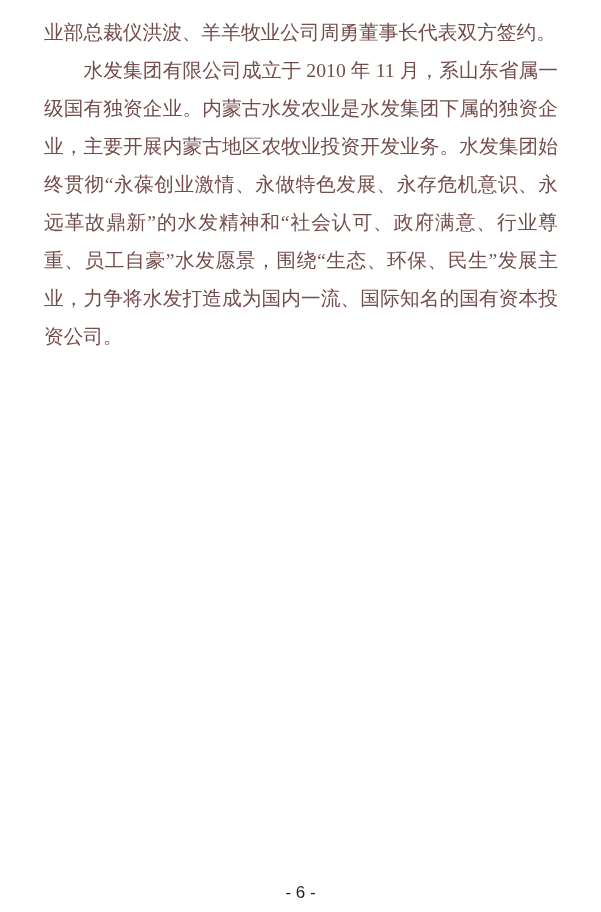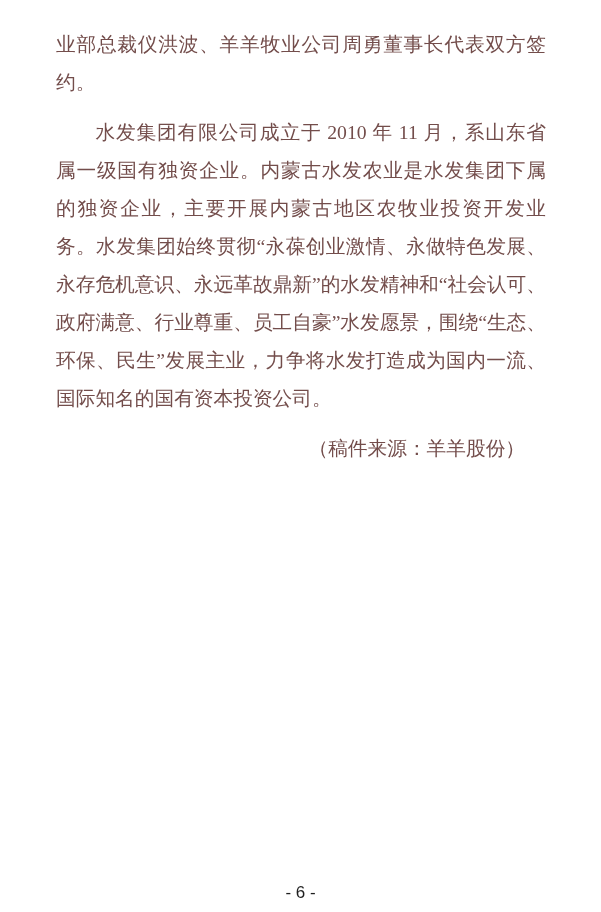--- a/index.html
+++ b/index.html
@@ -25,21 +25,21 @@
     top: 13px;
     width: 514px;
     color: var(--text-color);
     font-family: "Liberation Serif", "DejaVu Serif", serif;
     font-size: 19.7px;
     line-height: 38px;
     text-align: justify;
     text-justify: inter-ideograph;
   }
   .para {
-    margin: 12px;
+    margin: 0;
     padding: 0;
   }
   .para.indent {
     text-indent: 2em;
   }
   .source-line {
     margin: 0;
     padding-right: 33px;
     text-align: right;
   }
@@ -55,18 +55,17 @@
     line-height: 22px;
   }
 </style>
 </head>
 <body>
 
 <div class="page">
   <main class="content">
     <p class="para">业部总裁仪洪波、羊羊牧业公司周勇董事长代表双方签约。</p>
     <p class="para indent">水发集团有限公司成立于 2010 年 11 月，系山东省属一级国有独资企业。内蒙古水发农业是水发集团下属的独资企业，主要开展内蒙古地区农牧业投资开发业务。水发集团始终贯彻“永葆创业激情、永做特色发展、永存危机意识、永远革故鼎新”的水发精神和“社会认可、政府满意、行业尊重、员工自豪”水发愿景，围绕“生态、环保、民生”发展主业，力争将水发打造成为国内一流、国际知名的国有资本投资公司。</p>
-    <p class="source-line">（稿件来源：羊羊股份）</p>
   </main>
   <div class="footer">
     <span>- 6 -</span>
   </div>
 </div>
 
 </body></html>

